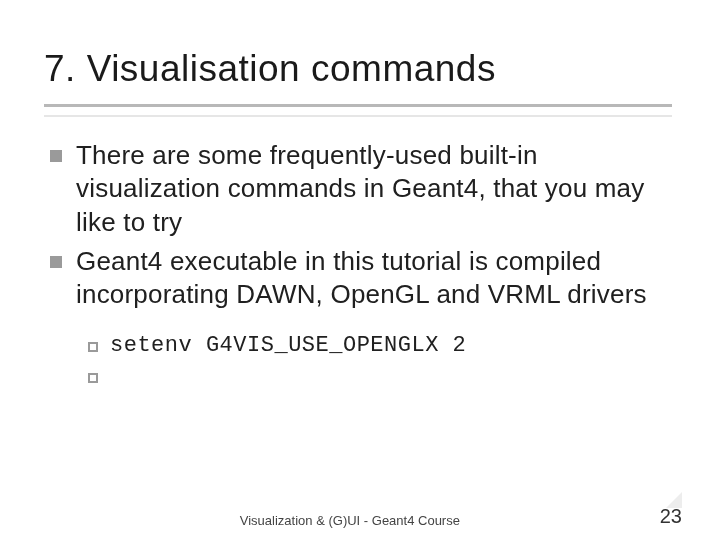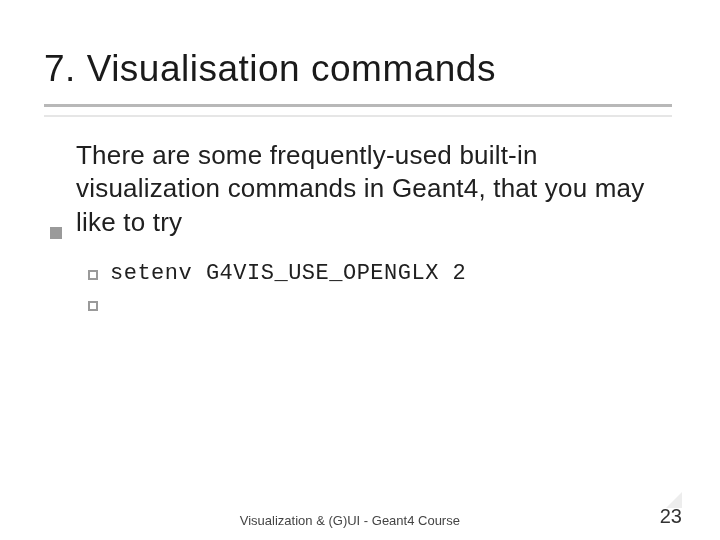--- a/index.html
+++ b/index.html
@@ -1,21 +1,21 @@
 <!DOCTYPE html>
 <html><head>
 <meta charset="utf-8">
 <style>
   * { margin: 0; padding: 0; box-sizing: border-box; }
   html, body { width: 720px; height: 540px; background: #ffffff; font-family: Verdana, Geneva, sans-serif; color: #202020; }
   .slide { position: relative; width: 716px; height: 540px; padding: 28px 44px 0 44px; }
   .title { font-size: 37px; font-weight: 400; letter-spacing: 0.5px; color: #1a1a1a; padding: 20px 0 10px 0; margin-bottom: 4px; }
   .underline { height: 3px; background: #b8b8b8; margin: 0 0 8px 0; }
   .underline-shadow { height: 2px; background: #e6e6e6; margin: 0 0 22px 0; }
-  .bullet1 { display: flex; align-items: flex-end; margin: 0 0 6px 6px; }
+  .bullet1 { display: flex; align-items: flex-start; margin: 0 0 6px 6px; }
   .sq { width: 12px; height: 12px; background: #9a9a9a; flex: 0 0 12px; margin-top: 11px; margin-right: 14px; }
   .bt { font-size: 26px; line-height: 1.28; letter-spacing: 0.2px; }
   .bullet2 { display: flex; align-items: flex-start; margin: 6px 0 4px 44px; }
   .sq2 { width: 10px; height: 10px; border: 2px solid #9a9a9a; flex: 0 0 10px; margin-top: 9px; margin-right: 12px; background: #fff; }
   .mono { font-family: "Courier New", Courier, monospace; font-size: 22px; letter-spacing: 0.5px; white-space: pre; }
   .footer { position: absolute; bottom: 12px; left: 0; right: 0; display: flex; justify-content: space-between; align-items: flex-end; padding: 0 34px 0 0; }
   .footer-center { flex: 1; text-align: center; font-size: 13px; color: #444; }
   .pagenum { font-size: 20px; color: #333; }
   .notch { position: absolute; right: 34px; bottom: 32px; width: 0; height: 0; border-left: 16px solid transparent; border-bottom: 16px solid #dcdcdc; opacity: 0.5; }
 </style>
@@ -26,20 +26,24 @@
 
   <div class="title">7. Visualisation commands</div>
   <div class="underline"></div>
   <div class="underline-shadow"></div>
 
   <div class="bullet1">
     <div class="sq"></div>
     <div class="bt">There are some frequently-used built-in visualization commands in Geant4, that you may like to try</div>
   </div>
 
+  <div class="bullet1">
+    <div class="sq"></div>
+    <div class="bt">Geant4 executable in this tutorial is compiled incorporating DAWN, OpenGL and VRML drivers</div>
+  </div>
 
   <div style="height:10px"></div>
 
   <div class="bullet2">
     <div class="sq2"></div>
     <div class="mono">setenv G4VIS_USE_OPENGLX 2</div>
   </div>
   <div class="bullet2">
     <div class="sq2"></div>
   </div>

